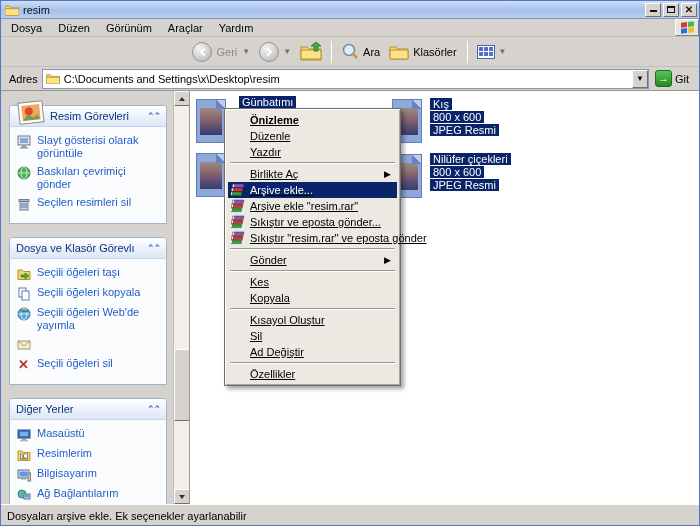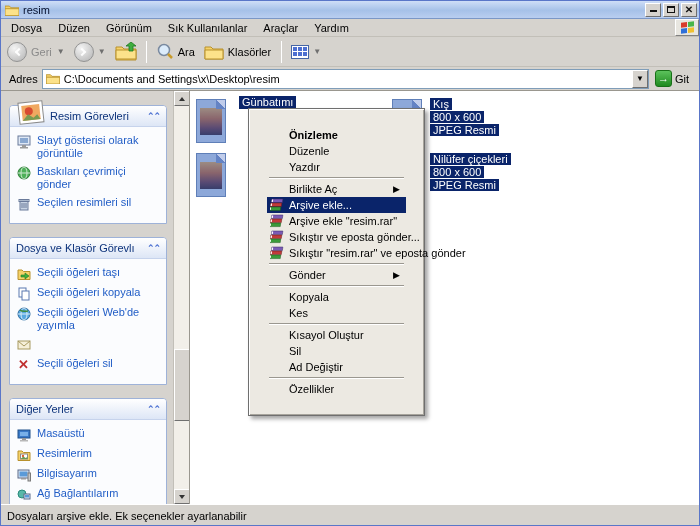--- a/index.html
+++ b/index.html
@@ -30,21 +30,21 @@
   .menu-item{ padding:0 8px; height:16px; line-height:16px; cursor:default; }
   .winlogo{ margin-left:auto; width:24px; height:17px; background:#e8e6e0;
     border:1px solid; border-color:#fff #808080 #808080 #fff; display:flex;
     align-items:center; justify-content:center; }
   .flag{ display:grid; grid-template-columns:6px 6px; grid-template-rows:5px 5px; gap:1px; transform:skewY(-6deg); }
   .flag i{ display:block; }
   .flag .r{ background:#d93b2c;} .flag .g{ background:#49b649;}
   .flag .b{ background:#2f6fd8;} .flag .y{ background:#f0c030;}
   
   .toolbar{ height:30px; display:flex; align-items:center; gap:4px; padding:0 4px;
-    background:#d6d3ce; border-bottom:1px solid #c2bfb8; }
+    background:#d6d3ce; border-bottom:1px solid #c2bfb8;justify-content:center; }
   .tb-sep{ width:1px; height:22px; background:#9a978f; border-right:1px solid #fff; margin:0 3px; }
   .nav-circle{ width:20px; height:20px; border-radius:50%;
     background:radial-gradient(circle at 35% 30%,#f4f4f4,#b2b2b2);
     border:1px solid #939393; display:flex; align-items:center; justify-content:center; }
   .chev{ width:6px; height:6px; border-left:2px solid #fdfdfd; border-bottom:2px solid #fdfdfd; }
   .chev.left{ transform:rotate(45deg); margin-left:3px; }
   .chev.right{ transform:rotate(-135deg); margin-right:3px; }
   .tb-label{ color:#8a8a8a; margin:0 1px; }
   .tb-label.on{ color:#000; }
   .dd{ font-size:8px; color:#6f6f6f; margin:0 1px; }
@@ -101,23 +101,23 @@
     background:linear-gradient(225deg,#ffffff 0 49%,#7a95c8 50% 100%); }
   .thumb .photo{ position:absolute; left:3px; right:3px; top:8px; bottom:7px;
     background:linear-gradient(180deg,#caa26a 0%,#b06a4a 40%,#6a4455 75%,#3a3248 100%); }
   .thumb .tint{ position:absolute; inset:0; background:rgba(50,90,190,.30); }
   .sel-label{ position:absolute; background:#0a246a; color:#fff; padding:0 3px;
     line-height:13px; white-space:nowrap; }
   .tile-text{ position:absolute; }
   .tile-text span{ display:block; width:fit-content; background:#0a246a; color:#fff;
     padding:0 3px; line-height:12px; margin-bottom:1px; }
   
-  .ctx{ position:absolute; left:58px; top:17px; width:177px; background:#ece9e2;
+  .ctx{ position:absolute; left:34px; top:17px; width:177px; background:#ece9e2;
     border:1px solid #6f6f6f; box-shadow:inset 1px 1px 0 #fff, inset -1px -1px 0 #a7a49c, 3px 3px 4px rgba(0,0,0,.35);
-    padding:18px; z-index:10; }
+    padding:3px; z-index:10;text-decoration:underline; }
   .mi{ position:relative; height:16px; line-height:16px; padding-left:22px; white-space:nowrap; }
   .mi.bold{ font-weight:bold; }
   .mi.hl{ background:#0a246a; color:#fff; }
   .mi .sub{ position:absolute; right:6px; top:0; font-size:9px; }
   .mi .mic{ position:absolute; left:3px; top:1px; }
   .msep{ height:2px; margin:2px 2px; border-top:1px solid #9a978f; border-bottom:1px solid #fff; }
   
   .statusbar{ height:23px; background:#d6d3ce; border-top:1px solid #fff;
     box-shadow:0 -1px 0 #9a978f; display:flex; align-items:center; padding:0 6px; }
 </style>
@@ -142,21 +142,20 @@
       <div class="winbtn">
           <span class="glyph-close">✕</span>
         </div>
     </div>
   </div>
 
   <div class="menubar">
     <span class="menu-item">Dosya</span>
     <span class="menu-item">Düzen</span>
     <span class="menu-item">Görünüm</span>
-    <span class="menu-item">Sık Kullanılanlar</span>
     <span class="menu-item">Araçlar</span>
     <span class="menu-item">Yardım</span>
     <div class="winlogo">
       <span class="flag">
           <i class="r"></i>
           <i class="g"></i>
           <i class="b"></i>
           <i class="y"></i>
         </span>
     </div>
@@ -486,22 +485,22 @@
                 <rect x="2.2" y="1.6" width="1.2" height="2.4" fill="#fff"></rect>
                 <rect x="1.7" y="5.6" width="1.2" height="2.4" fill="#fff"></rect>
                 <rect x="1.2" y="9.6" width="1.2" height="2.4" fill="#fff"></rect>
               </g>
             </svg>
           <span>Sıkıştır "resim.rar" ve eposta gönder</span>
         </div>
         <div class="msep"></div>
         <div class="mi"><span>Gönder</span><span class="sub">▶</span></div>
         <div class="msep"></div>
+        <div class="mi">Kes</div>
         <div class="mi">Kopyala</div>
-        <div class="mi">Kes</div>
         <div class="msep"></div>
         <div class="mi">Kısayol Oluştur</div>
         <div class="mi">Sil</div>
         <div class="mi">Ad Değiştir</div>
         <div class="msep"></div>
         <div class="mi">Özellikler</div>
       </div>
 
     </div>
   </div>

